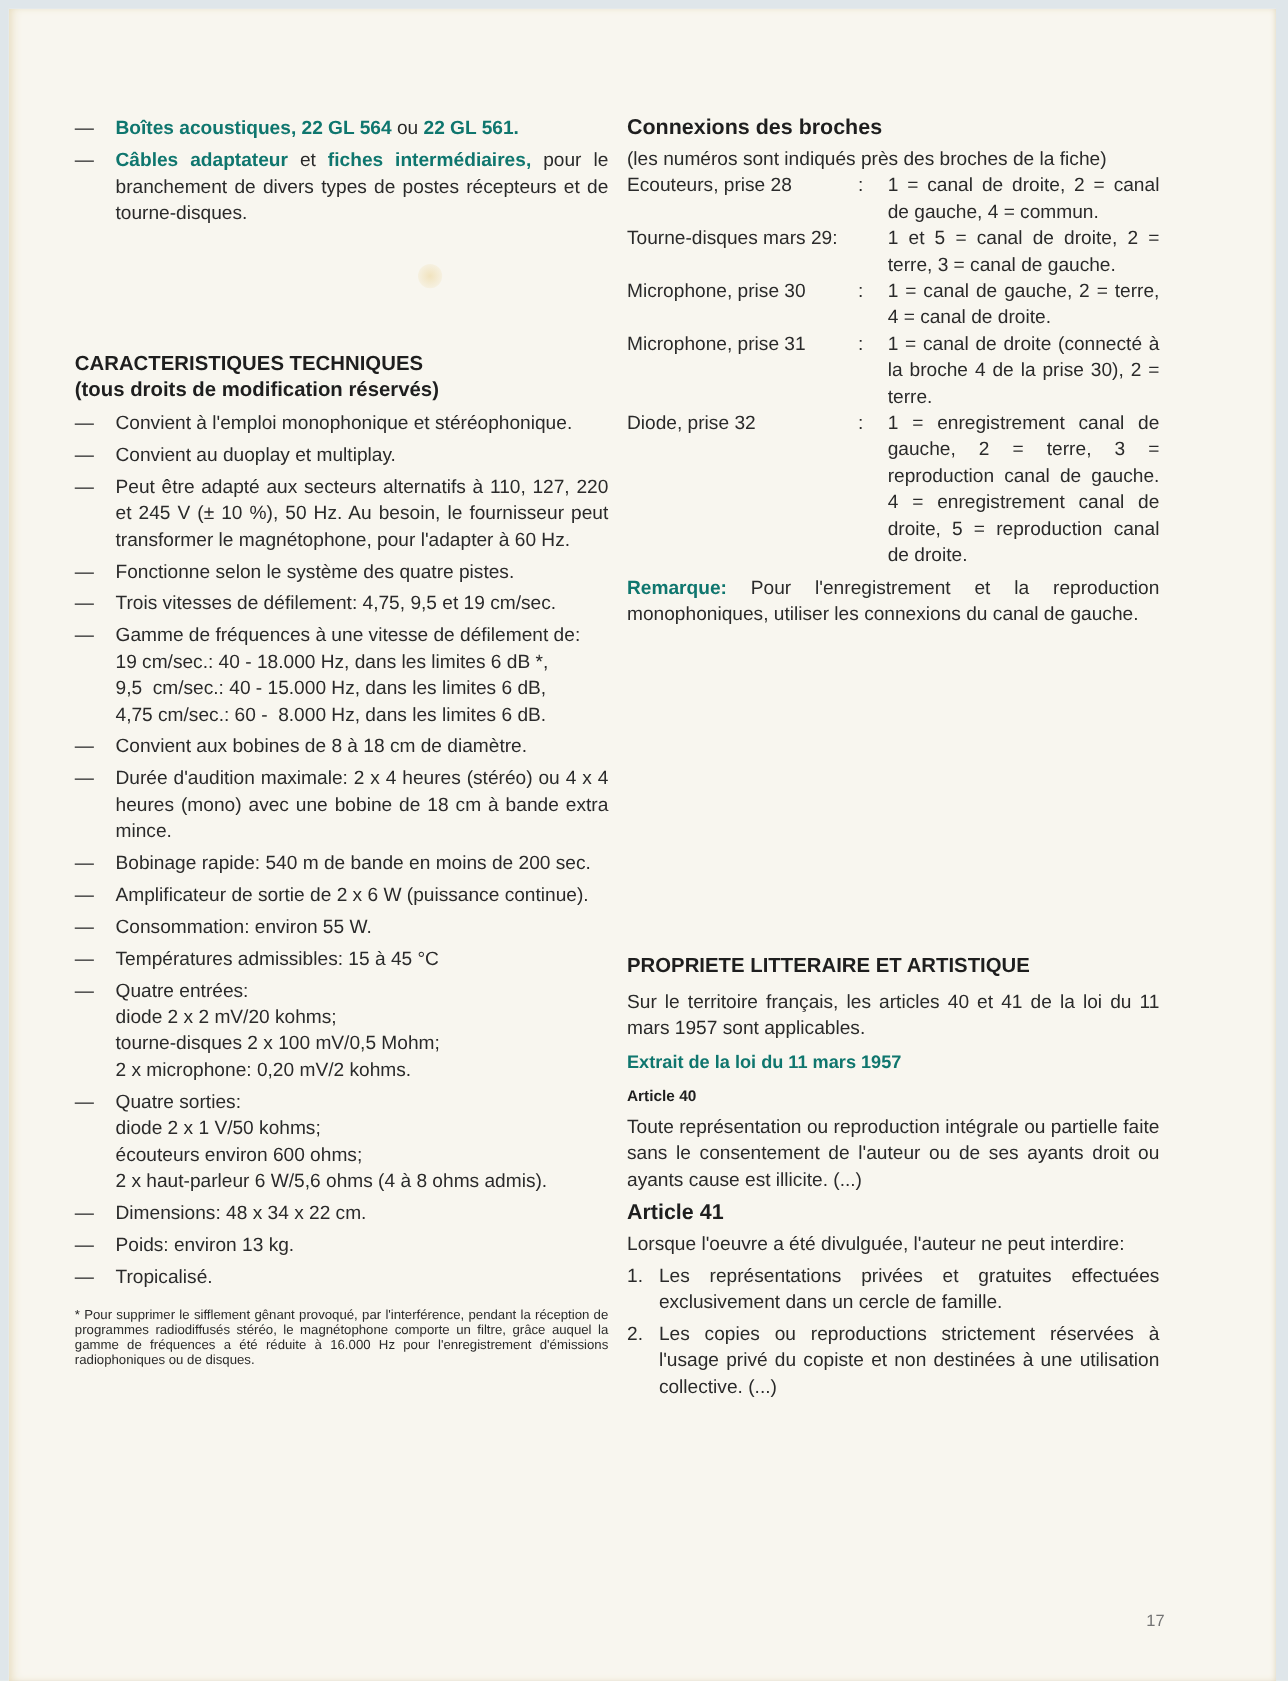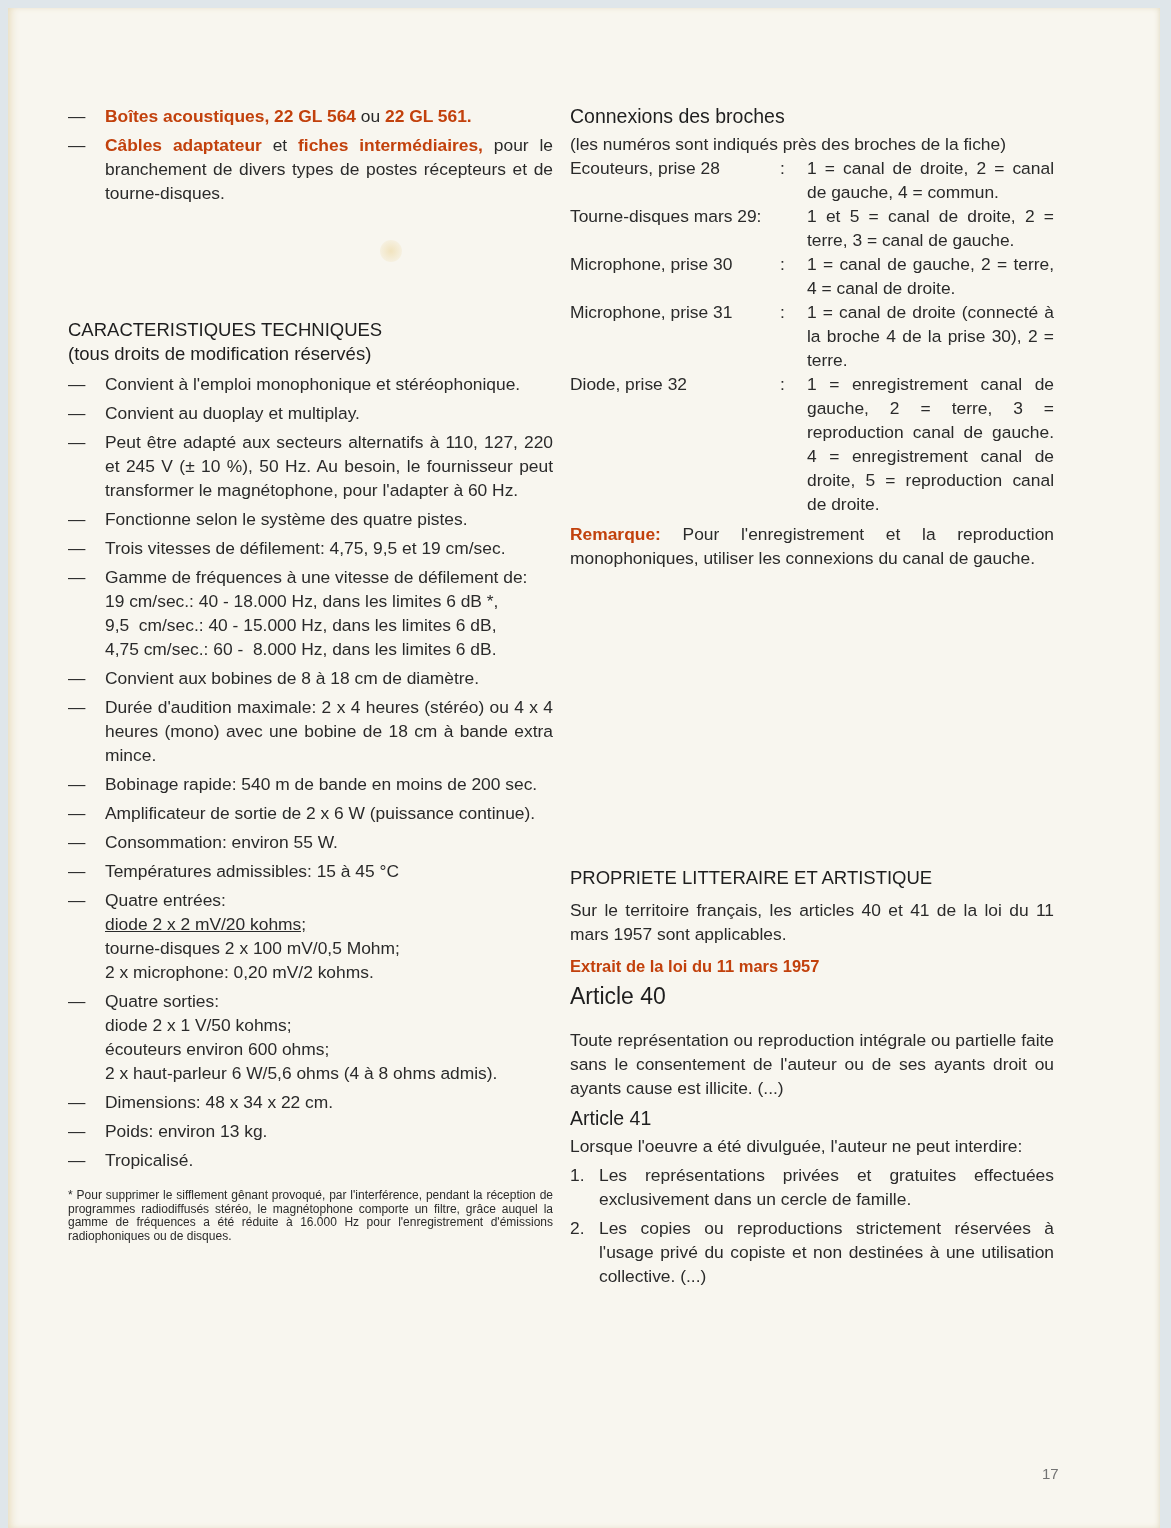--- a/index.html
+++ b/index.html
@@ -13,24 +13,24 @@
   .page {
     position: absolute; left: 8px; top: 8px;
     width: 1152px; height: 1520px;
     background: #f8f6ef;
     box-shadow: inset 6px 0 10px -4px #e6d9b8, inset -3px 0 6px -3px #ddd4bb;
   }
   .col { position: absolute; font-size: 17.4px; line-height: 24px; }
   .left { left: 60px; top: 96px; width: 485px; }
   .right { left: 562px; top: 96px; width: 484px; }
   .just { text-align: justify; }
-  .b { font-weight: bold; color: #c2410c; }
+  .b { font-weight: bold; color: #0f766e; }
   .dash-item { position: relative; padding-left: 37px; text-align: justify; margin-bottom: 5px; }
   .dash-item .dash { position: absolute; left: 0; top: 0; }
-  .heading { font-weight: normal; font-size: 18.5px; line-height: 24px; color: #1e1e1e; }
+  .heading { font-weight: bold; font-size: 18.5px; line-height: 24px; color: #1e1e1e; }
   .sub-lines div { text-align: justify; }
   .footnote { font-size: 12px; line-height: 13.5px; text-align: justify; color: #2a2a2a; }
   .conn-row { display: flex; }
   .conn-label { width: 210px; flex: none; }
   .conn-colon { width: 27px; flex: none; }
   .conn-val { flex: 1; text-align: justify; }
   .num-item { position: relative; padding-left: 29px; text-align: justify; margin-bottom: 5px; }
   .num-item .num { position: absolute; left: 0; top: 0; }
   .page-number { position: absolute; left: 1034px; top: 1457px; font-size: 15px; color: #737373; }
   .spot { position: absolute; left: 372px; top: 232px; width: 22px; height: 22px; border-radius: 50%; background: radial-gradient(#f1e3be, rgba(248,246,239,0)); }
@@ -109,21 +109,21 @@
           <div>Consommation: environ 55 W.</div>
         </div>
         <div class="dash-item">
           <span class="dash">—</span>
           <div>Températures admissibles: 15 à 45 °C</div>
         </div>
         <div class="dash-item">
           <span class="dash">—</span>
           <div>Quatre entrées:</div>
           <div class="sub-lines">
-            <div style="white-space: pre; text-decoration: underline;">diode 2 x 2 mV/20 kohms;</div>
+            <div style="white-space: pre;">diode 2 x 2 mV/20 kohms;</div>
             <div style="white-space: pre;">tourne-disques 2 x 100 mV/0,5 Mohm;</div>
             <div style="white-space: pre;">2 x microphone: 0,20 mV/2 kohms.</div>
           </div>
         </div>
         <div class="dash-item">
           <span class="dash">—</span>
           <div>Quatre sorties:</div>
           <div class="sub-lines">
             <div style="white-space: pre;">diode 2 x 1 V/50 kohms;</div>
             <div style="white-space: pre;">écouteurs environ 600 ohms;</div>
@@ -181,21 +181,21 @@
 
     <div class="just" style="margin-top:6px">
       <span class="b">Remarque:</span><span> Pour l'enregistrement et la reproduction monophoniques, utiliser les connexions du canal de gauche.</span>
     </div>
 
     <div style="height:296px"></div>
 
     <div class="heading" style="margin-bottom:8px">PROPRIETE LITTERAIRE ET ARTISTIQUE</div>
     <div class="just" style="margin-bottom:8px">Sur le territoire français, les articles 40 et 41 de la loi du 11 mars 1957 sont applicables.</div>
     <div class="b" style="font-size:16.5px;margin-bottom:6px">Extrait de la loi du 11 mars 1957</div>
-    <div class="heading" style="font-size:23px;margin-bottom:20px">Article 40</div>
+    <div class="heading" style="font-size:14px;margin-bottom:4px">Article 40</div>
     <div class="just" style="margin-bottom:6px">Toute représentation ou reproduction intégrale ou partielle faite sans le consentement de l'auteur ou de ses ayants droit ou ayants cause est illicite. (...)</div>
     <div class="heading" style="font-size:19.5px;margin-bottom:4px">Article 41</div>
     <div class="just" style="margin-bottom:5px">Lorsque l'oeuvre a été divulguée, l'auteur ne peut interdire:</div>
     <div>
       <div class="num-item">
         <span class="num">1.</span>
         <span>Les représentations privées et gratuites effectuées exclusivement dans un cercle de famille.</span>
       </div>
       <div class="num-item">
         <span class="num">2.</span>

